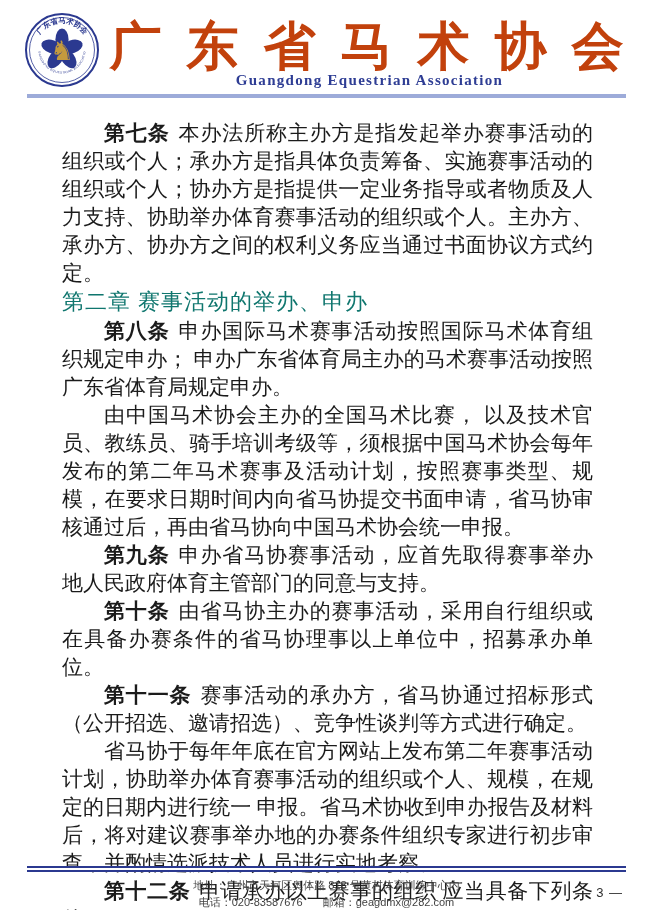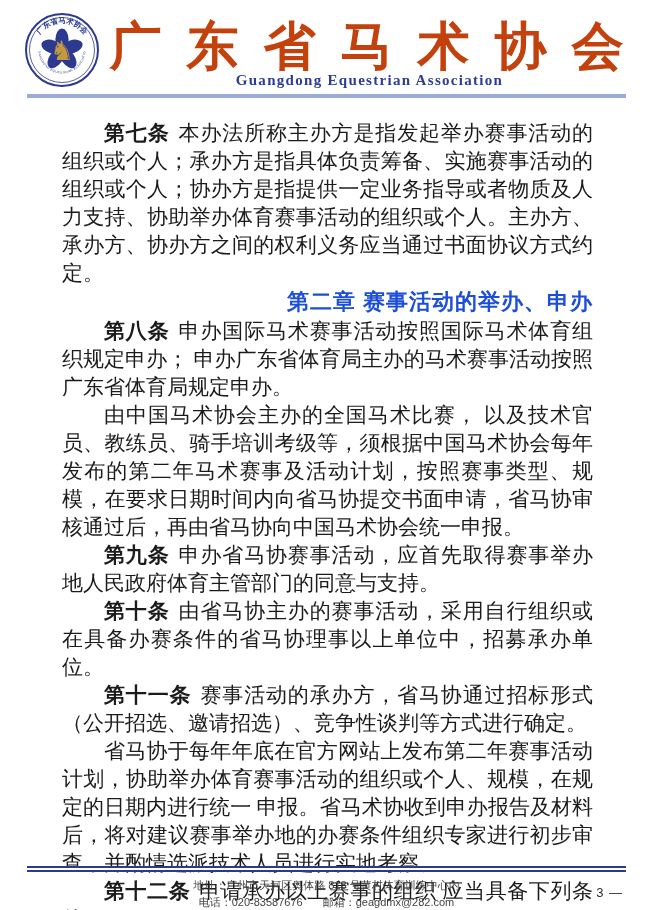--- a/index.html
+++ b/index.html
@@ -58,24 +58,24 @@
   }
   .para { text-indent: 2em; }
   .article-label {
     font-weight: bold;
     font-family: "Liberation Sans", "DejaVu Sans", sans-serif;
     margin-right: 9px;
   }
   .chapter-heading {
     font-family: "Liberation Sans", "DejaVu Sans", sans-serif;
     font-size: 22px;
-    font-weight: bold;
-    text-align: right;
+    font-weight: normal;
+    text-align: left;
     letter-spacing: 1px;
-    color: #1d4ed8;
+    color: #0f766e;
     margin: 1px 0;
     text-indent: 0;
   }
 
   
   .footer {
     position: absolute;
     left: 0; right: 0; bottom: 0;
     height: 44px;
   }

